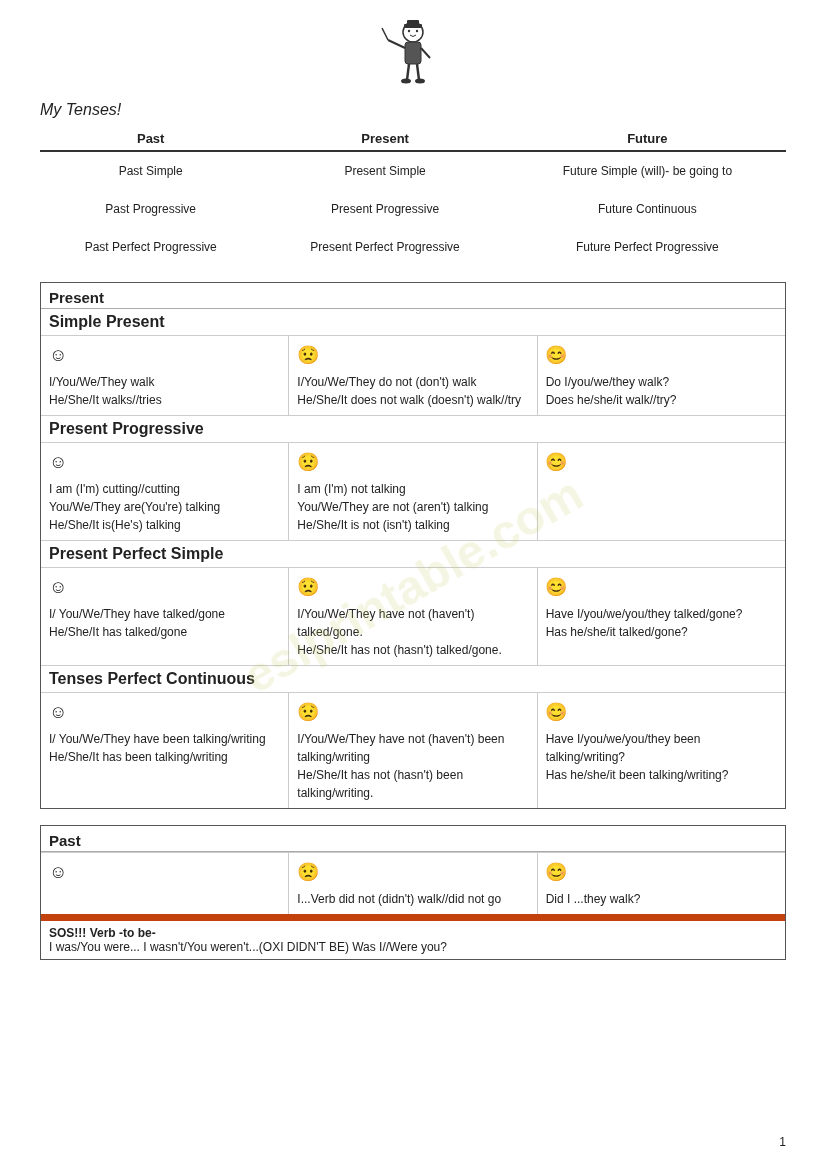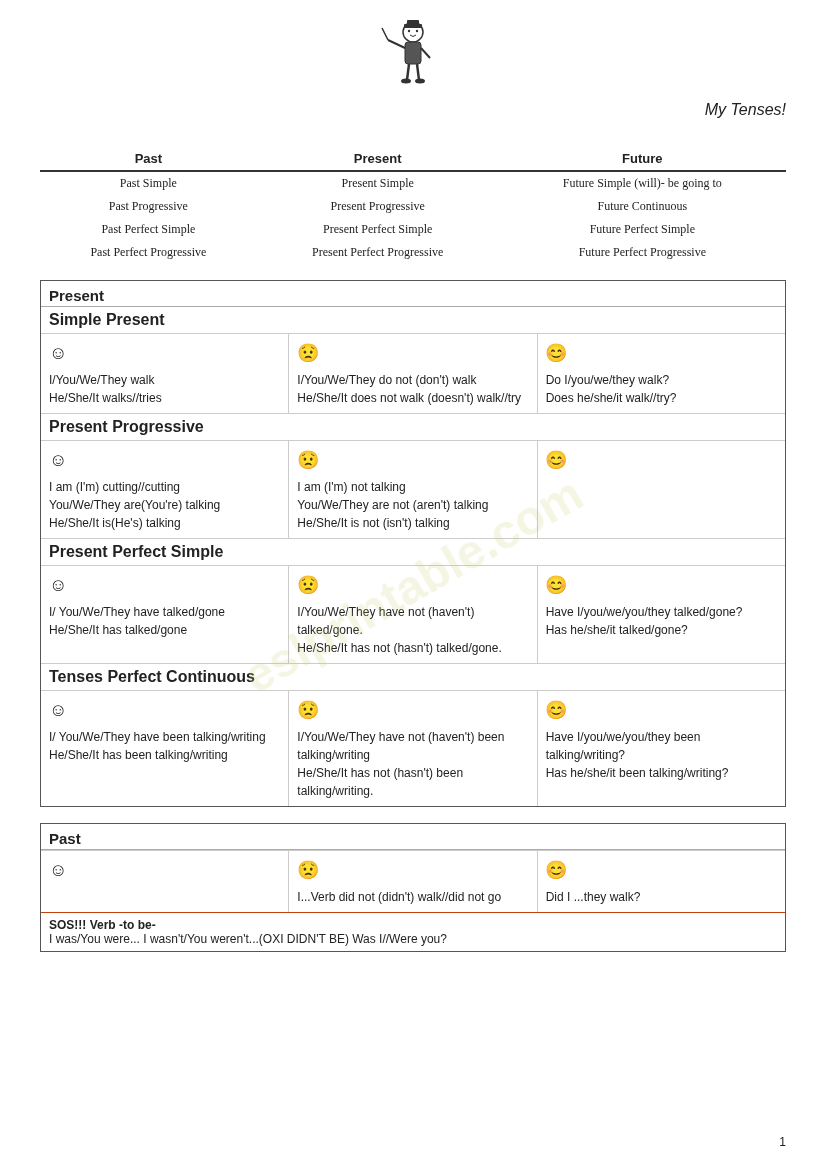--- a/index.html
+++ b/index.html
@@ -8,22 +8,22 @@
       font-family: Arial, sans-serif;
       font-size: 12px;
       color: #222;
       width: 826px;
       min-height: 1169px;
       padding: 20px 40px;
     }
     .header {
       display: flex;
       flex-direction: column;
-      align-items: flex-end;
-      margin-bottom: 24px;
+      align-items: flex-start;
+      margin-bottom: 4px;
     }
     .page-title {
       font-size: 16px;
       font-style: italic;
       font-weight: normal;
       margin-bottom: 4px;
     }
     
     .overview-table {
       width: 100%;
@@ -32,23 +32,22 @@
     }
     .overview-table th {
       text-align: center;
       font-weight: bold;
       font-size: 13px;
       padding: 4px 8px;
       border-bottom: 2px solid #333;
     }
     .overview-table td {
       text-align: center;
-      padding: 4px 8px;
-      font-size: 12px;
-      font-family: Liberation Serif, serif;
+      padding: 12px 8px;
+      font-size: 12px;
     }
     
     .grammar-box {
       border: 1.5px solid #555;
       margin-bottom: 16px;
       width: 100%;
     }
     .grammar-box-title {
       font-size: 15px;
       font-weight: bold;
@@ -80,21 +79,21 @@
     .tense-cell:last-child {
       border-right: none;
     }
     .emoji {
       font-size: 18px;
       display: block;
       margin-bottom: 4px;
     }
     b { font-weight: normal; }
     .sos-row {
-      border-top: 1px solid #c2410c;
+      border-top: 7px solid #c2410c;
       padding: 5px 8px;
       font-size: 12px;
     }
     .watermark {
       position: fixed;
       top: 50%;
       left: 50%;
       transform: translate(-50%, -50%) rotate(-30deg);
       font-size: 48px;
       color: rgba(200,200,100,0.18);
@@ -161,25 +160,20 @@
         <td>Past Simple</td>
         <td>Present Simple</td>
         <td>Future Simple (will)- be going to</td>
       </tr>
       <tr>
         <td>Past Progressive</td>
         <td>Present Progressive</td>
         <td>Future Continuous</td>
       </tr>
       <tr>
-        <td>Past Perfect Simple</td>
-        <td>Present Perfect Simple</td>
-        <td>Future Perfect Simple</td>
-      </tr>
-      <tr>
         <td>Past Perfect Progressive</td>
         <td>Present Perfect Progressive</td>
         <td>Future Perfect Progressive</td>
       </tr>
     </tbody>
 </table>
 
 <div class="grammar-box">
   <div class="grammar-box-title">Present</div>
   <div id="present-sections">

